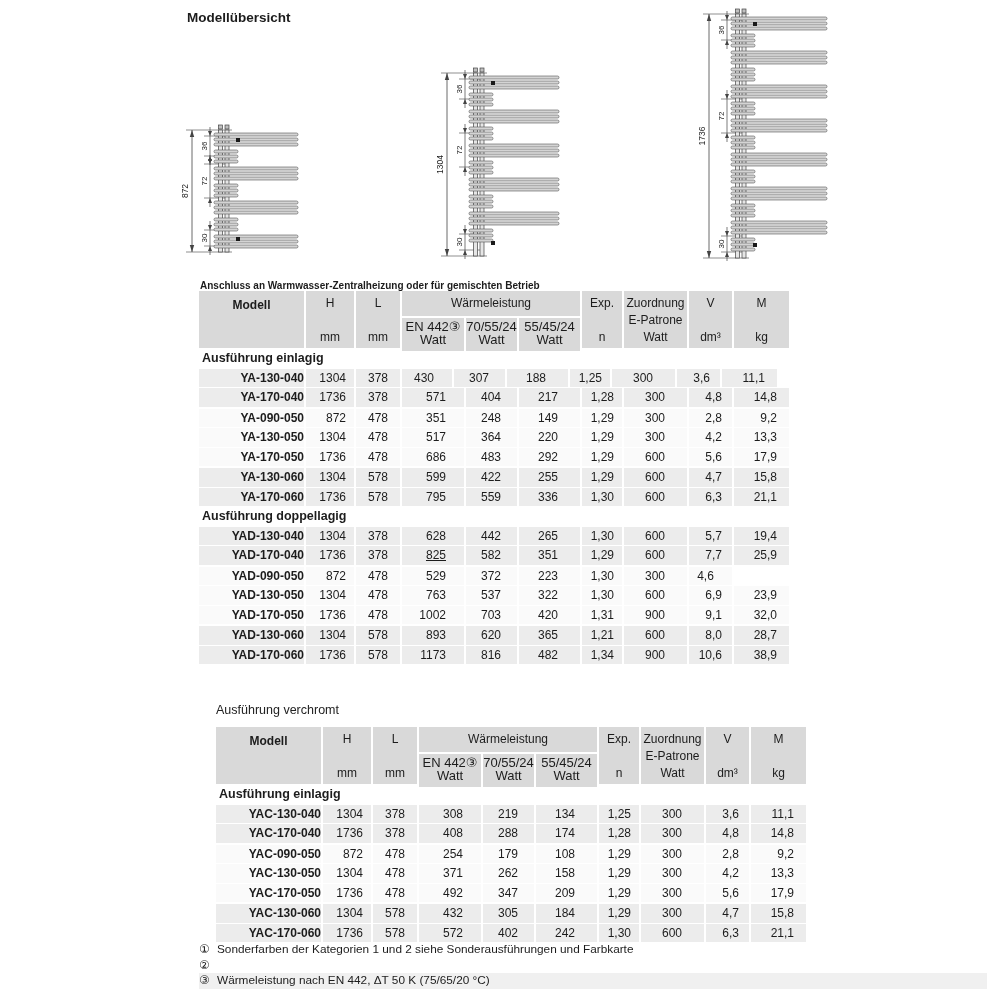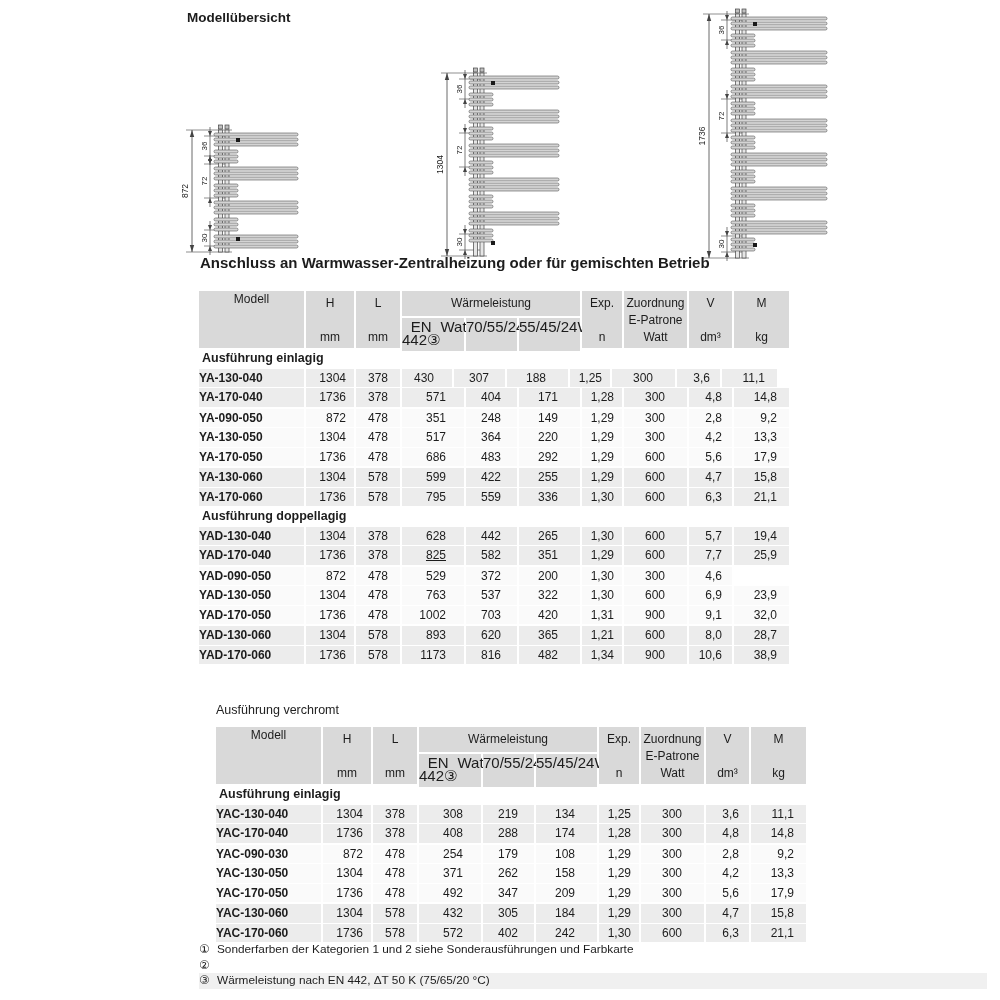--- a/index.html
+++ b/index.html
@@ -1,43 +1,43 @@
 <!DOCTYPE html>
 <html><head>
 <meta charset="utf-8">
 <style>
   html,body{margin:0;padding:0;background:#fff;}
   #page{position:relative;width:1000px;height:1000px;background:#ffffff;overflow:hidden;
         font-family:"Liberation Sans","DejaVu Sans",sans-serif;color:#1c1c1c;}
   *{box-sizing:border-box;}
 
   #title{position:absolute;left:187px;top:10px;font-size:13.5px;font-weight:bold;}
-  #main-heading{position:absolute;left:200px;top:254px;font-size:15px;font-weight:bold;}
+  #main-heading{position:absolute;left:200px;top:280px;font-size:10px;font-weight:bold;}
 
   .drawing{position:absolute;}
   .drawing svg{display:block;}
 
   .table-block{position:absolute;width:594px;}
   .subtitle{font-size:12.5px;height:15px;line-height:15px;margin-bottom:9px;color:#222;}
 
   .thead{display:flex;gap:2px;height:57px;margin-bottom:1px;}
   .th{background:#d9d9d9;font-size:12px;text-align:center;}
   .th .two{display:flex;flex-direction:column;justify-content:space-between;height:100%;padding:6px 0 5px;line-height:12px;}
-  .th.modell{font-weight:normal;padding-top:1px;}
+  .th.modell{font-weight:bold;padding-top:7px;}
   .wgroup{display:flex;flex-direction:column;gap:2px;}
   .wgroup .wtop{background:#d9d9d9;height:25px;line-height:25px;text-align:center;font-size:12px;}
   .wgroup .wsub{display:flex;gap:2px;flex:1;}
-  .wgroup .wsub .th{display:flex;flex-direction:row;justify-content:space-between;padding:2px 0 5px;line-height:13px;font-size:15px;}
+  .wgroup .wsub .th{display:flex;flex-direction:column;justify-content:space-between;padding:2px 0 5px;line-height:13px;font-size:13px;}
 
   .section-row{height:18.5px;line-height:18.5px;font-weight:bold;font-size:12.5px;
                padding-left:3px;background:#fff;margin-bottom:1px;}
   .tr{display:flex;gap:2px;height:18.5px;margin-bottom:1px;}
   .tr.groupgap{margin-top:2px;}
   .td{font-size:12px;line-height:18.5px;}
-  .td.model{font-weight:bold;text-align:left;}
+  .td.model{font-weight:bold;text-align:right;}
   .td.num{text-align:right;}
   .shade-gray .td{background:#ececec;}
   .shade-white .td{background:#fafafa;}
 
   #footnotes{position:absolute;left:199px;top:942px;font-size:11.8px;line-height:15.5px;}
   .fn{display:flex;gap:5px;white-space:nowrap;}
   .fn .sym{width:13px;}
   .fn.fn-hl{background:#f0f0f0;width:788px;}
 </style>
 </head>
@@ -316,21 +316,21 @@
           <div class="td num" style="width: 63px; padding-right: 22px;">300</div>
           <div class="td num" style="width: 43px; padding-right: 10px;">3,6</div>
           <div class="td num" style="width: 55px; padding-right: 12px;">11,1</div>
         </div>
         <div class="tr shade-gray">
           <div class="td model" style="width: 105px;">YA-170-040</div>
           <div class="td num" style="width: 48px; padding-right: 8px;">1736</div>
           <div class="td num" style="width: 44px; padding-right: 12px;">378</div>
           <div class="td num" style="width: 62px; padding-right: 18px;">571</div>
           <div class="td num" style="width: 51px; padding-right: 16px;">404</div>
-          <div class="td num" style="width: 61px; padding-right: 22px;">171</div>
+          <div class="td num" style="width: 61px; padding-right: 22px;">217</div>
           <div class="td num" style="width: 40px; padding-right: 8px;">1,28</div>
           <div class="td num" style="width: 63px; padding-right: 22px;">300</div>
           <div class="td num" style="width: 43px; padding-right: 10px;">4,8</div>
           <div class="td num" style="width: 55px; padding-right: 12px;">14,8</div>
         </div>
         <div class="tr shade-white groupgap">
           <div class="td model" style="width: 105px;">YA-090-050</div>
           <div class="td num" style="width: 48px; padding-right: 8px;">872</div>
           <div class="td num" style="width: 44px; padding-right: 12px;">478</div>
           <div class="td num" style="width: 62px; padding-right: 18px;">351</div>
@@ -413,24 +413,24 @@
           <div class="td num" style="width: 63px; padding-right: 22px;">600</div>
           <div class="td num" style="width: 43px; padding-right: 10px;">7,7</div>
           <div class="td num" style="width: 55px; padding-right: 12px;">25,9</div>
         </div>
         <div class="tr shade-white groupgap">
           <div class="td model" style="width: 105px;">YAD-090-050</div>
           <div class="td num" style="width: 48px; padding-right: 8px;">872</div>
           <div class="td num" style="width: 44px; padding-right: 12px;">478</div>
           <div class="td num" style="width: 62px; padding-right: 18px;">529</div>
           <div class="td num" style="width: 51px; padding-right: 16px;">372</div>
-          <div class="td num" style="width: 61px; padding-right: 22px;">200</div>
+          <div class="td num" style="width: 61px; padding-right: 22px;">223</div>
           <div class="td num" style="width: 40px; padding-right: 8px;">1,30</div>
           <div class="td num" style="width: 63px; padding-right: 22px;">300</div>
-          <div class="td num" style="width: 43px; padding-right: 10px;">4,6</div>
+          <div class="td num" style="width: 43px; padding-right: 10px; text-align: center;">4,6</div>
           <div class="td num" style="width: 55px; padding-right: 12px; margin-top: 37px;">16,0</div>
         </div>
         <div class="tr shade-white">
           <div class="td model" style="width: 105px;">YAD-130-050</div>
           <div class="td num" style="width: 48px; padding-right: 8px;">1304</div>
           <div class="td num" style="width: 44px; padding-right: 12px;">478</div>
           <div class="td num" style="width: 62px; padding-right: 18px;">763</div>
           <div class="td num" style="width: 51px; padding-right: 16px;">537</div>
           <div class="td num" style="width: 61px; padding-right: 22px;">322</div>
           <div class="td num" style="width: 40px; padding-right: 8px;">1,30</div>
@@ -556,21 +556,21 @@
           <div class="td num" style="width: 44px; padding-right: 12px;">378</div>
           <div class="td num" style="width: 62px; padding-right: 18px;">408</div>
           <div class="td num" style="width: 51px; padding-right: 16px;">288</div>
           <div class="td num" style="width: 61px; padding-right: 22px;">174</div>
           <div class="td num" style="width: 40px; padding-right: 8px;">1,28</div>
           <div class="td num" style="width: 63px; padding-right: 22px;">300</div>
           <div class="td num" style="width: 43px; padding-right: 10px;">4,8</div>
           <div class="td num" style="width: 55px; padding-right: 12px;">14,8</div>
         </div>
         <div class="tr shade-white groupgap">
-          <div class="td model" style="width: 105px;">YAC-090-030</div>
+          <div class="td model" style="width: 105px;">YAC-090-050</div>
           <div class="td num" style="width: 48px; padding-right: 8px;">872</div>
           <div class="td num" style="width: 44px; padding-right: 12px;">478</div>
           <div class="td num" style="width: 62px; padding-right: 18px;">254</div>
           <div class="td num" style="width: 51px; padding-right: 16px;">179</div>
           <div class="td num" style="width: 61px; padding-right: 22px;">108</div>
           <div class="td num" style="width: 40px; padding-right: 8px;">1,29</div>
           <div class="td num" style="width: 63px; padding-right: 22px;">300</div>
           <div class="td num" style="width: 43px; padding-right: 10px;">2,8</div>
           <div class="td num" style="width: 55px; padding-right: 12px;">9,2</div>
         </div>

